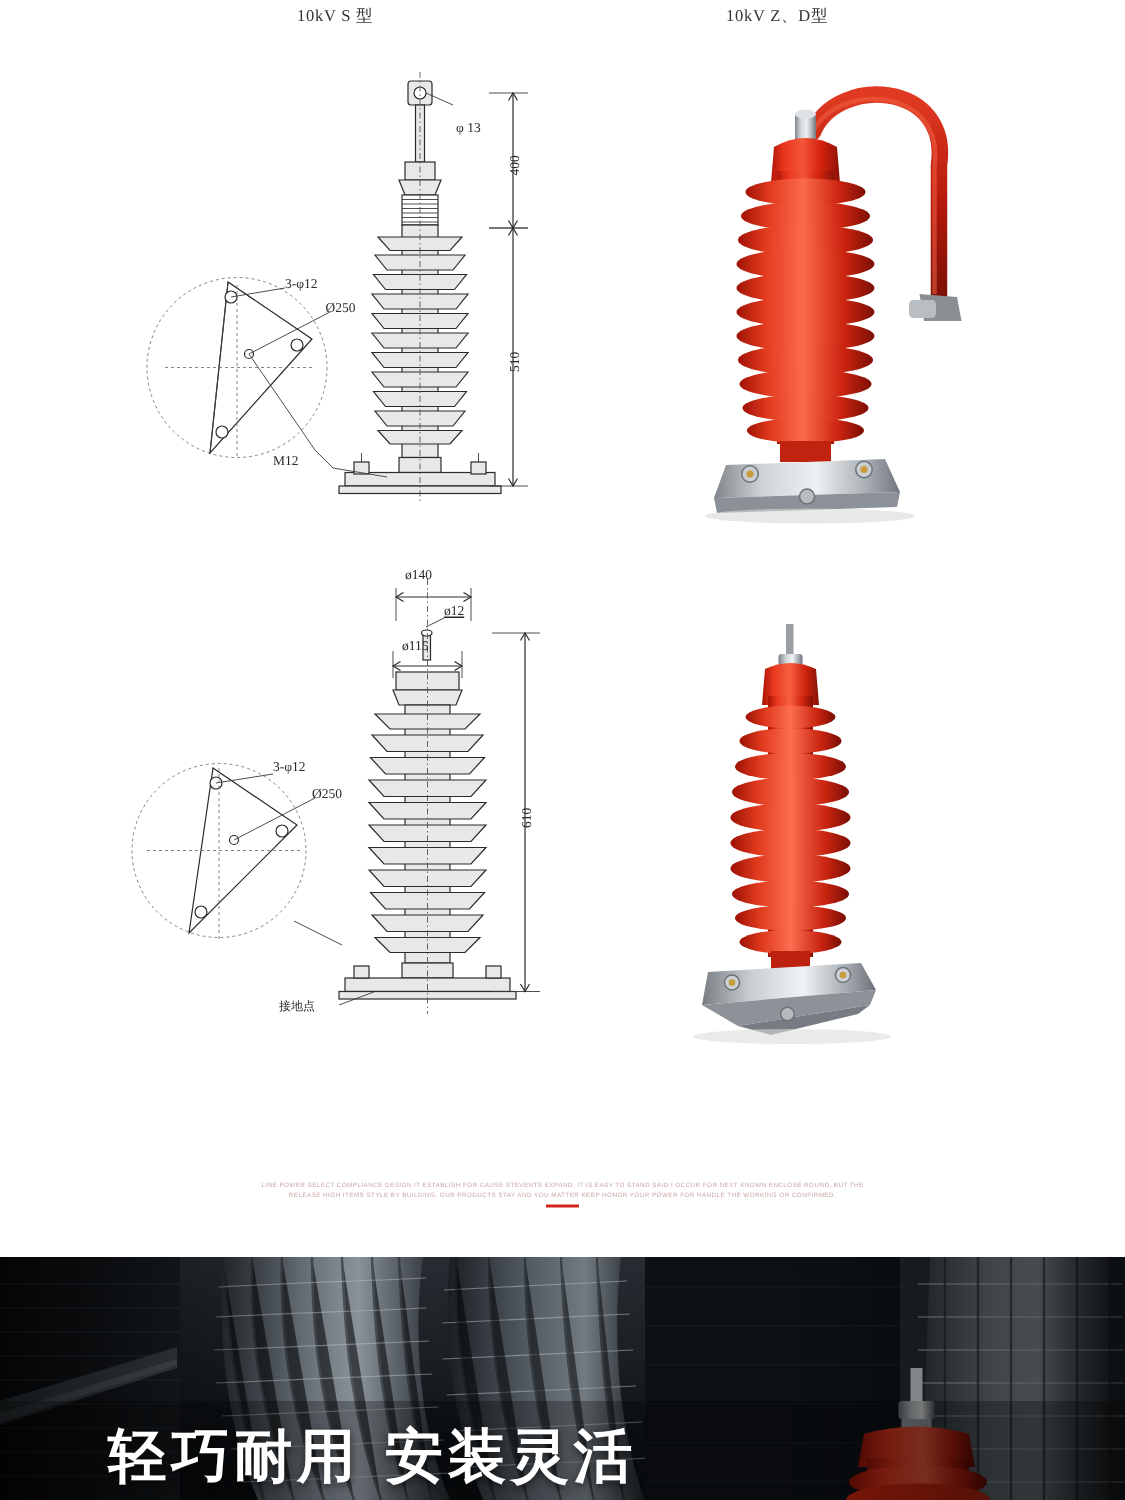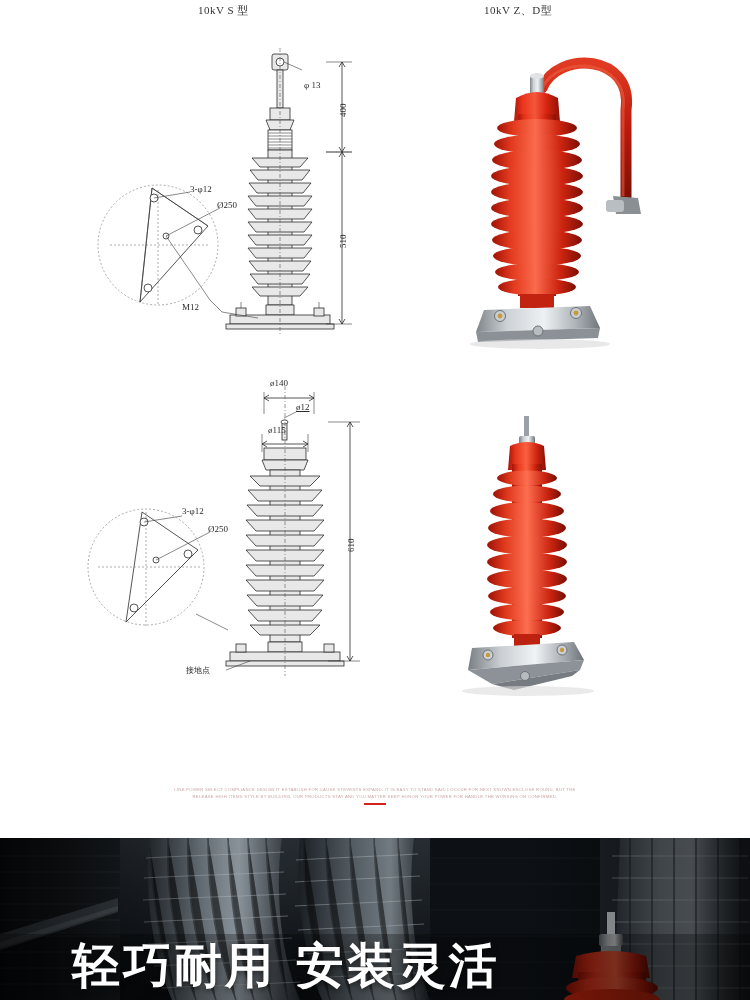--- a/index.html
+++ b/index.html
@@ -109,21 +109,21 @@
   }
   #banner-photo {
     position: absolute;
     inset: 0;
   }
   #banner-text {
     position: absolute;
     left: 72px;
     bottom: 2px;
     font-family: "DejaVu Sans", sans-serif;
-    font-size: 48px;
+    font-size: 39px;
     font-weight: bold;
     color: #ffffff;
     letter-spacing: 3px;
     text-shadow: 0 2px 6px rgba(0,0,0,0.6);
     white-space: nowrap;
   }
 </style>
 </head>
 <body>
 

